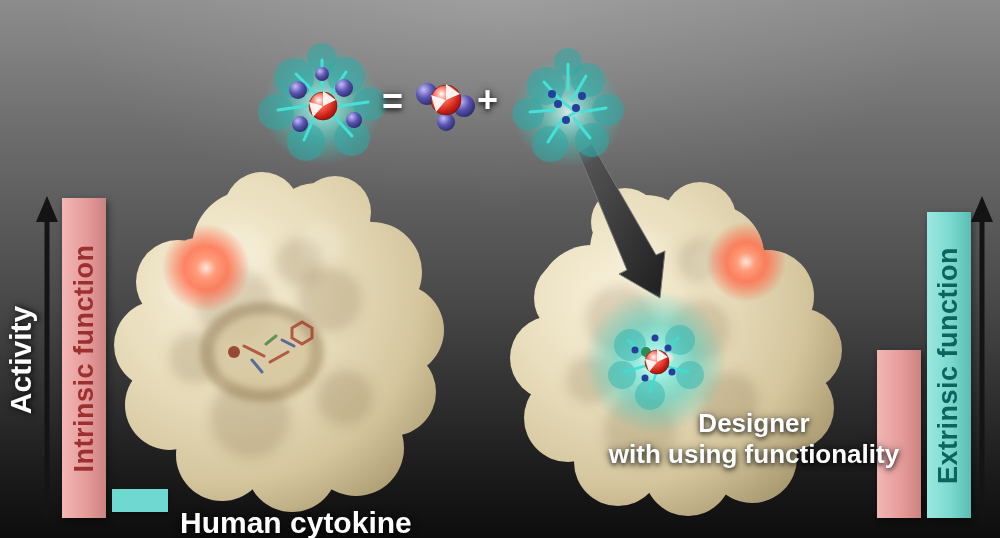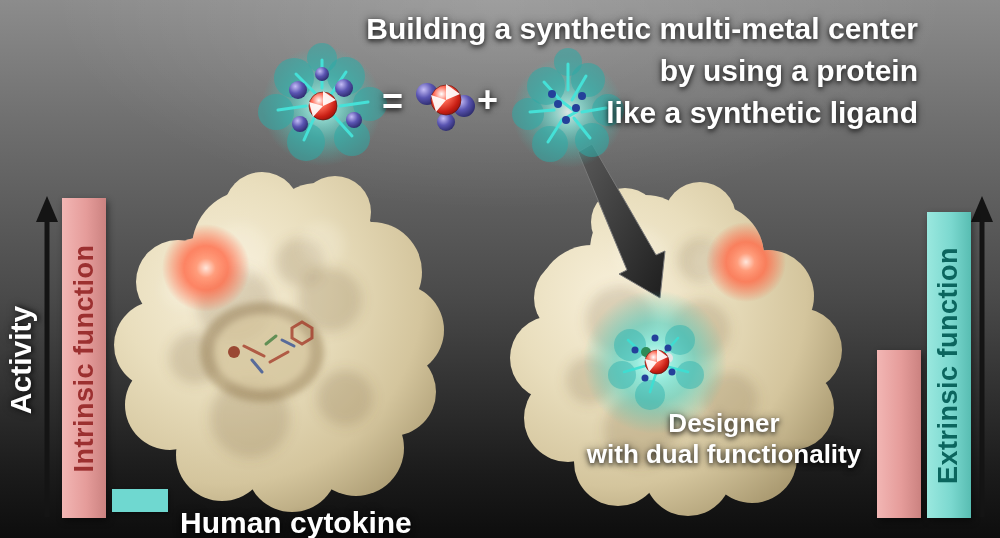--- a/index.html
+++ b/index.html
@@ -27,21 +27,21 @@
   .right-teal-bar{left:927px;top:212px;width:44px;height:306px;}
   .pink{background:linear-gradient(90deg,#f2b6b4,#e59c9a 55%,#cb8280);}
   .teal{background:linear-gradient(90deg,#9dece,#7bd8cf 45%,#56bcb1);}
   .teal{background:linear-gradient(90deg,#9ae8df,#7bd8cf 55%,#58bdb2);}
   .bar span{transform:rotate(-90deg);white-space:nowrap;font-size:27px;letter-spacing:0.5px;}
   .pink-text{color:#9c3030;}
   .teal-text{color:#0b655e;}
   .swatch{position:absolute;left:112px;top:489px;width:56px;height:23px;background:#6fd8d0;
     box-shadow:1px 2px 4px rgba(0,0,0,0.4);}
   .cytokine-label{position:absolute;left:180px;top:506px;font-size:30px;}
-  .caption{position:absolute;left:574px;top:408px;width:300px;text-align:center;
+  .caption{position:absolute;left:604px;top:408px;width:300px;text-align:center;
     font-size:26px;line-height:31px;}
 </style>
 </head>
 <body>
 
 <div class="stage">
 
   <svg class="canvas" viewBox="0 0 1000 538" xmlns="http://www.w3.org/2000/svg">
     <defs>
       <radialGradient id="gProt" gradientUnits="userSpaceOnUse" cx="225" cy="285" r="265">
@@ -287,41 +287,36 @@
     <g>
       <line x1="47" y1="218" x2="47" y2="517" stroke="#141414" stroke-width="5"></line>
       <polygon points="47,196 36,222 58,222" fill="#141414"></polygon>
     </g>
     <g>
       <line x1="982" y1="218" x2="982" y2="517" stroke="#141414" stroke-width="5"></line>
       <polygon points="982,196 971,222 993,222" fill="#141414"></polygon>
     </g>
   </svg>
 
-  <div class="title wtext">
-    <div>Building a synthetic multi-metal center</div>
-    <div>by using a protein</div>
-    <div>like a synthetic ligand</div>
-  </div>
 
   <div class="sign equals wtext">=</div>
   <div class="sign plus wtext">+</div>
 
   <div class="activity wtext">Activity</div>
 
   <div class="bar pink left-bar">
     <span class="pink-text">Intrinsic function</span>
   </div>
 
   <div class="swatch"></div>
   <div class="cytokine-label wtext">Human cytokine</div>
 
   <div class="bar pink right-pink-bar"></div>
   <div class="bar teal right-teal-bar">
     <span class="teal-text">Extrinsic function</span>
   </div>
 
   <div class="caption wtext">
     <div>Designer</div>
-    <div>with dual functionality</div>
+    <div>with using functionality</div>
   </div>
 
 </div>
 
 </body></html>

